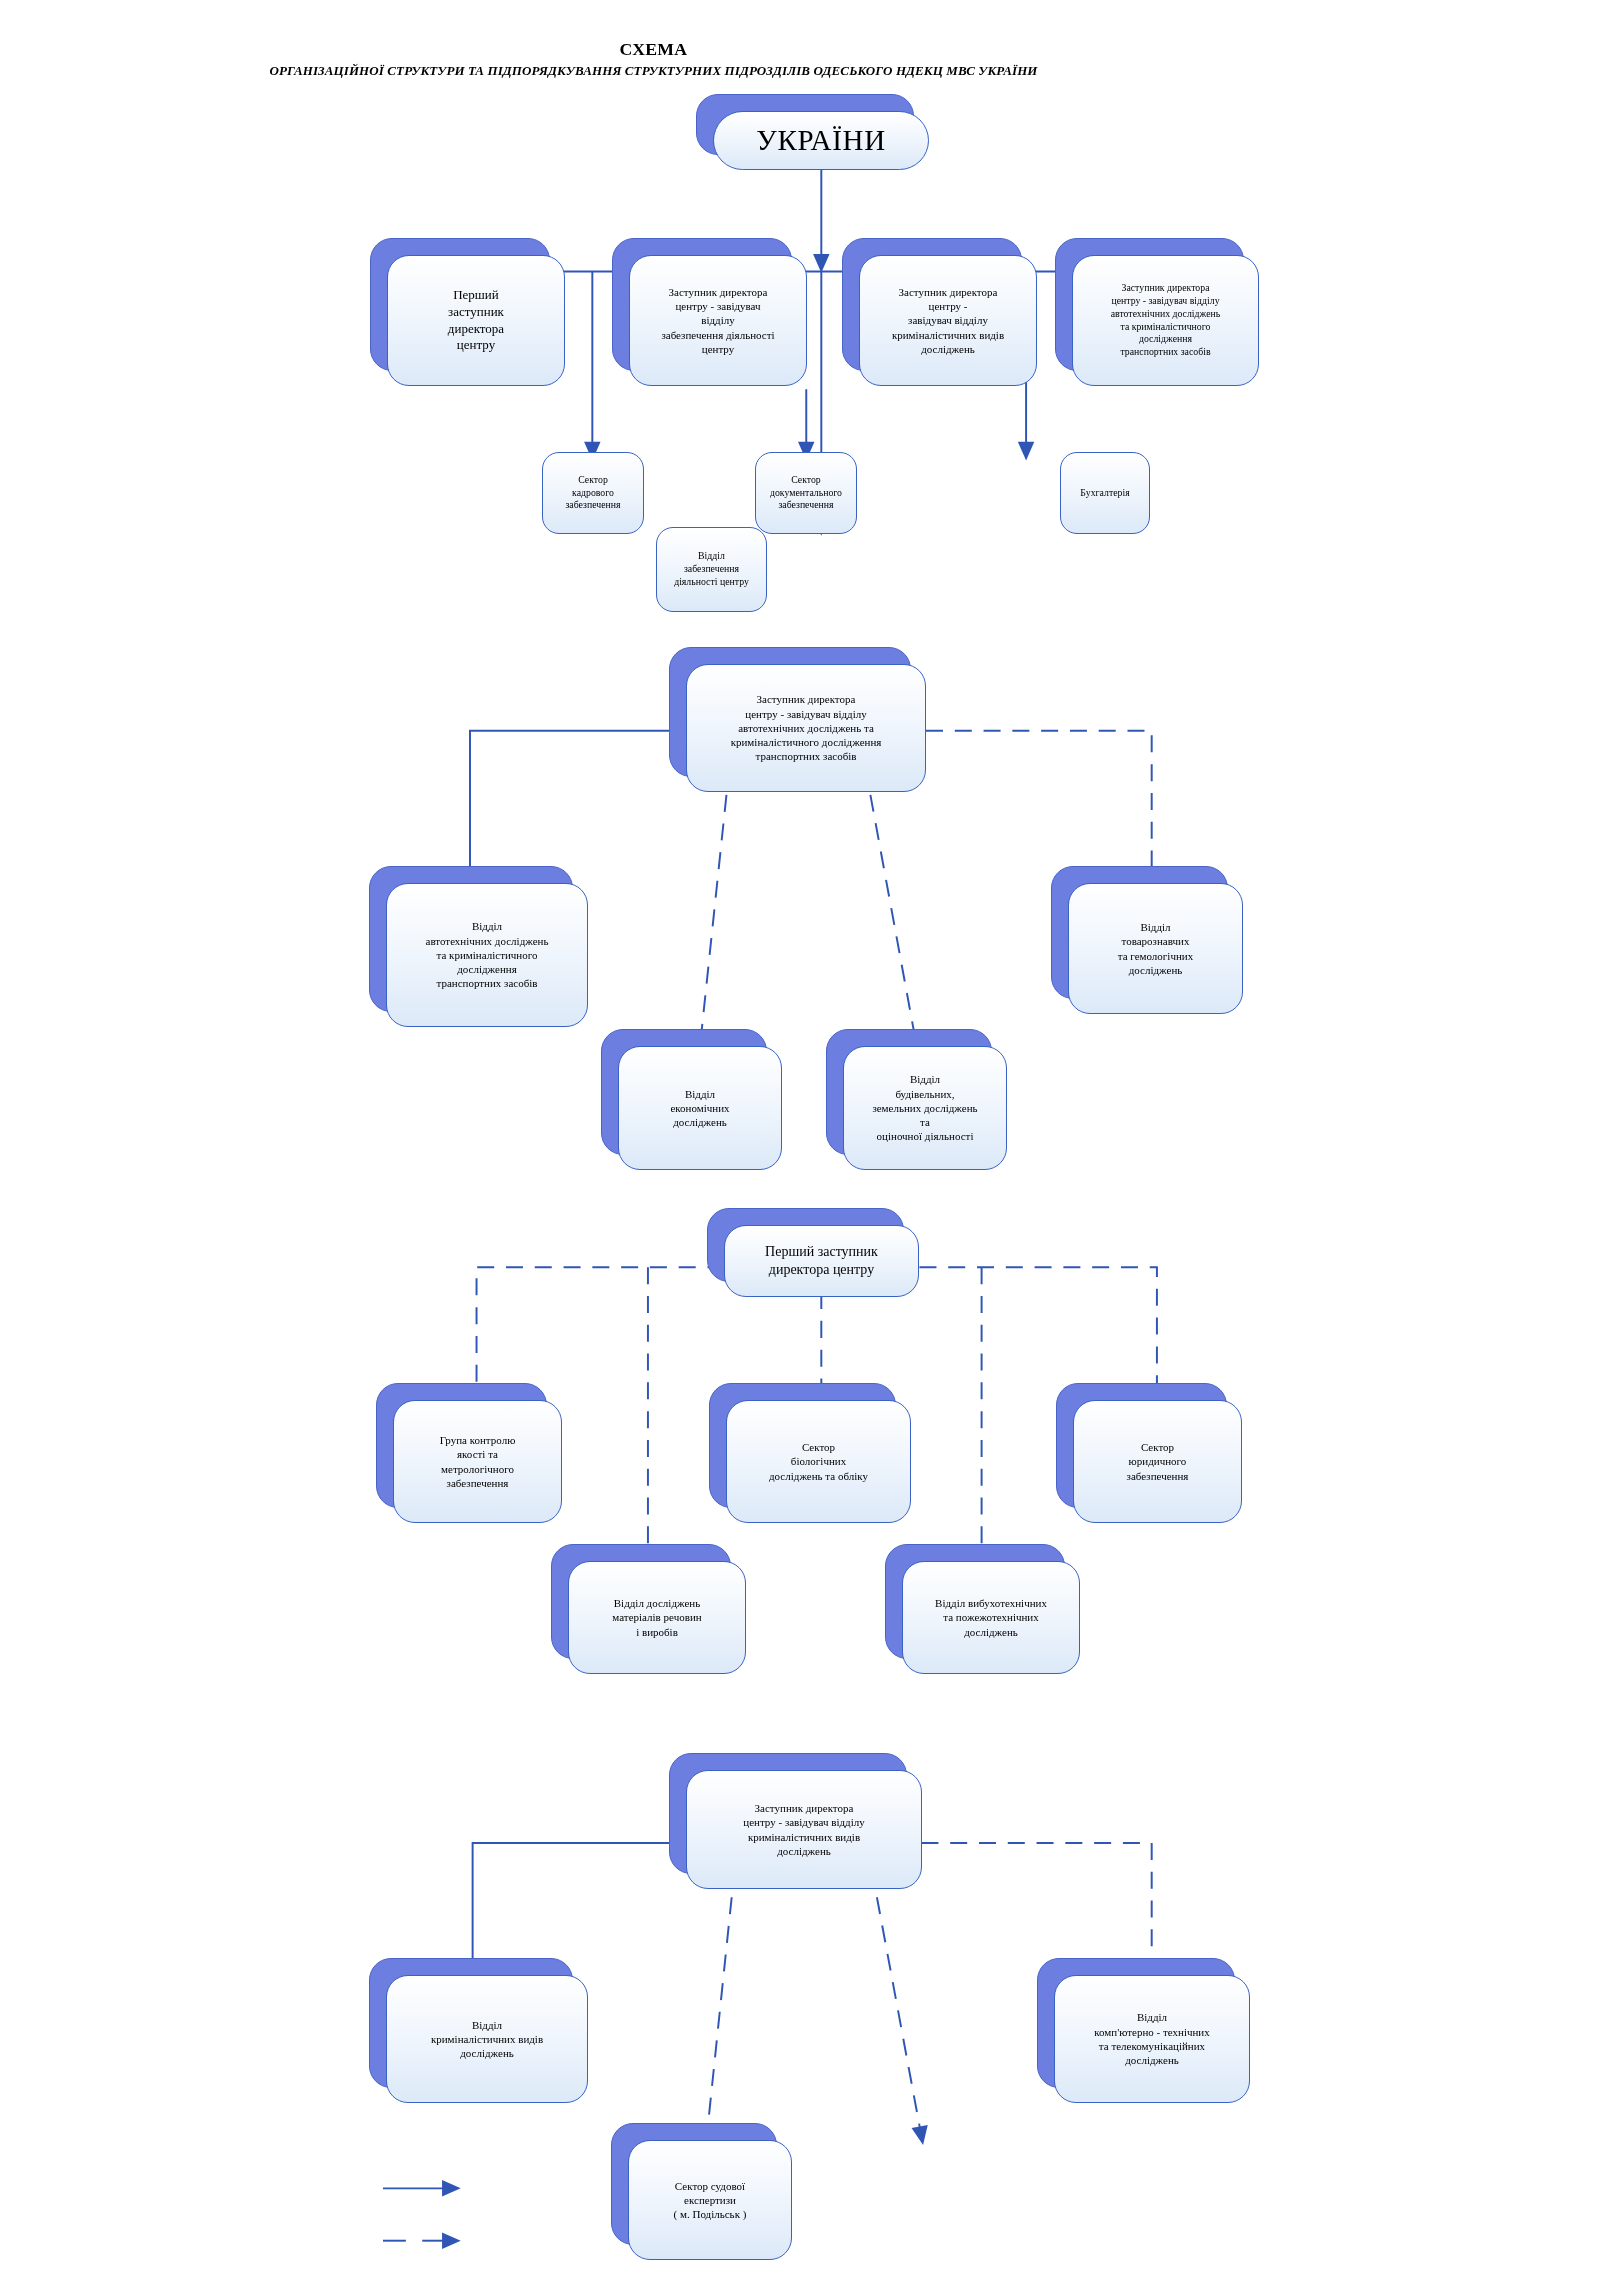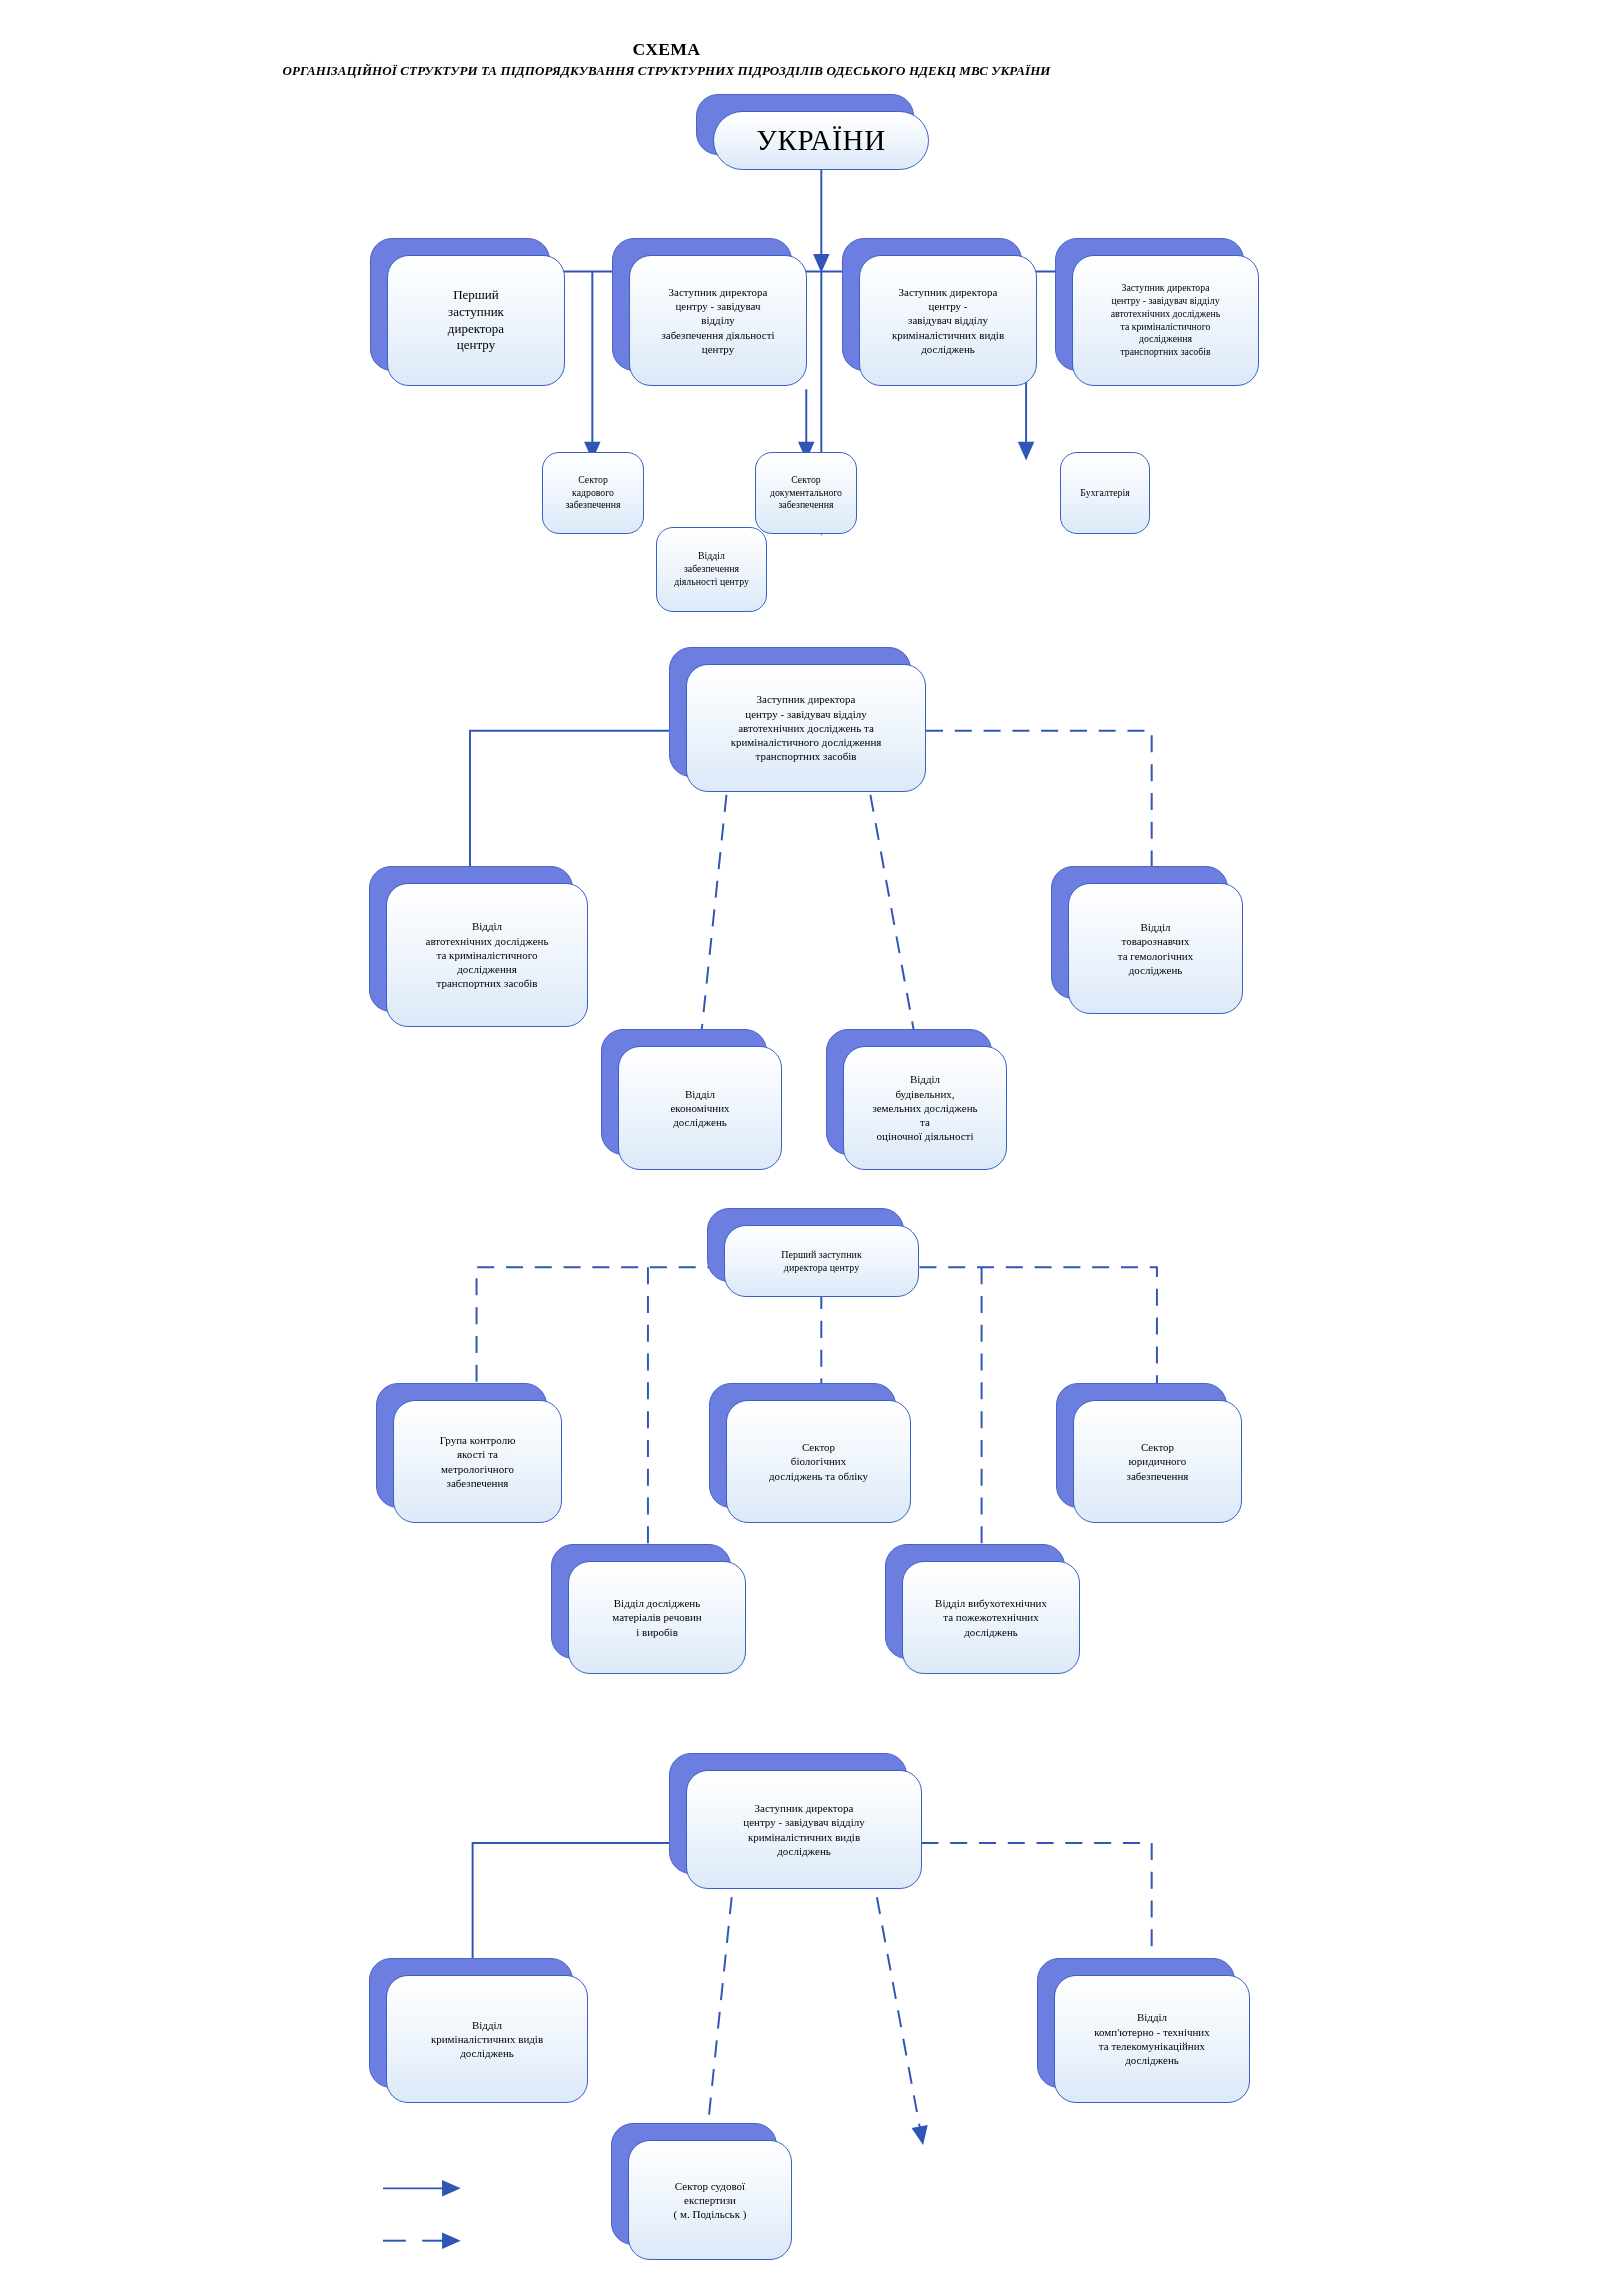--- a/index.html
+++ b/index.html
@@ -1,20 +1,20 @@
 <!DOCTYPE html>
 <html lang="uk" style="font-size:10.5px"><head>
 <meta charset="utf-8">
 <style>
   html,body{margin:0;padding:0;background:#ffffff;}
   body{width:1623px;height:2295px;position:relative;font-family:"Liberation Serif",serif;color:#000;}
   #canvas{position:absolute;inset:0;width:1623px;height:2295px;}
   svg.wires{position:absolute;left:0;top:0;width:1623px;height:2295px;pointer-events:none;}
 
-  .title{position:absolute;left:16px;top:38px;width:1301px;text-align:center;
+  .title{position:absolute;left:3px;top:38px;width:1301px;text-align:center;
          font-family:"Liberation Serif",serif;font-weight:bold;line-height:1.35;}
   .title .l1{font-size:17.7px;letter-spacing:0.3px;}
   .title .l2{font-size:13px;letter-spacing:0.1px;font-style:italic;}
 
   
   .node{position:absolute;box-sizing:border-box;}
   .node .shadow{position:absolute;left:0;top:0;width:100%;height:100%;
       border-radius:22px;background:#6c7fe0;border:0.7px solid #4a63c8;}
   .node .face{position:absolute;border-radius:22px;
       border:1.3px solid #3a62c4;
@@ -25,21 +25,21 @@
 
   
   .sh-ul .shadow{transform:translate(-17px,-17px);}     
   .sh-ul .face{left:0;top:0;width:100%;height:100%;}
 
   .flat .face{left:0;top:0;width:100%;height:100%;border-radius:17px;}
 
   
   .t-director{font-size:29px;letter-spacing:0.7px;}
   .t-lead{font-size:13px;}
-  .t-mid{font-size:10px;}
+  .t-mid{font-size:14px;}
   .t-small{font-size:11px;}
   .t-xsmall{font-size:9.8px;}
 
   
   .legend{position:absolute;left:425px;top:2161px;width:281px;}
   .legend .head{font-size:12.4px;font-weight:bold;font-family:"Liberation Serif",serif;}
   .legend .row{position:relative;margin-top:5.2px;font-size:11.8px;line-height:1.28;}
   .legend .txt{display:block;}
 </style>
 </head>

